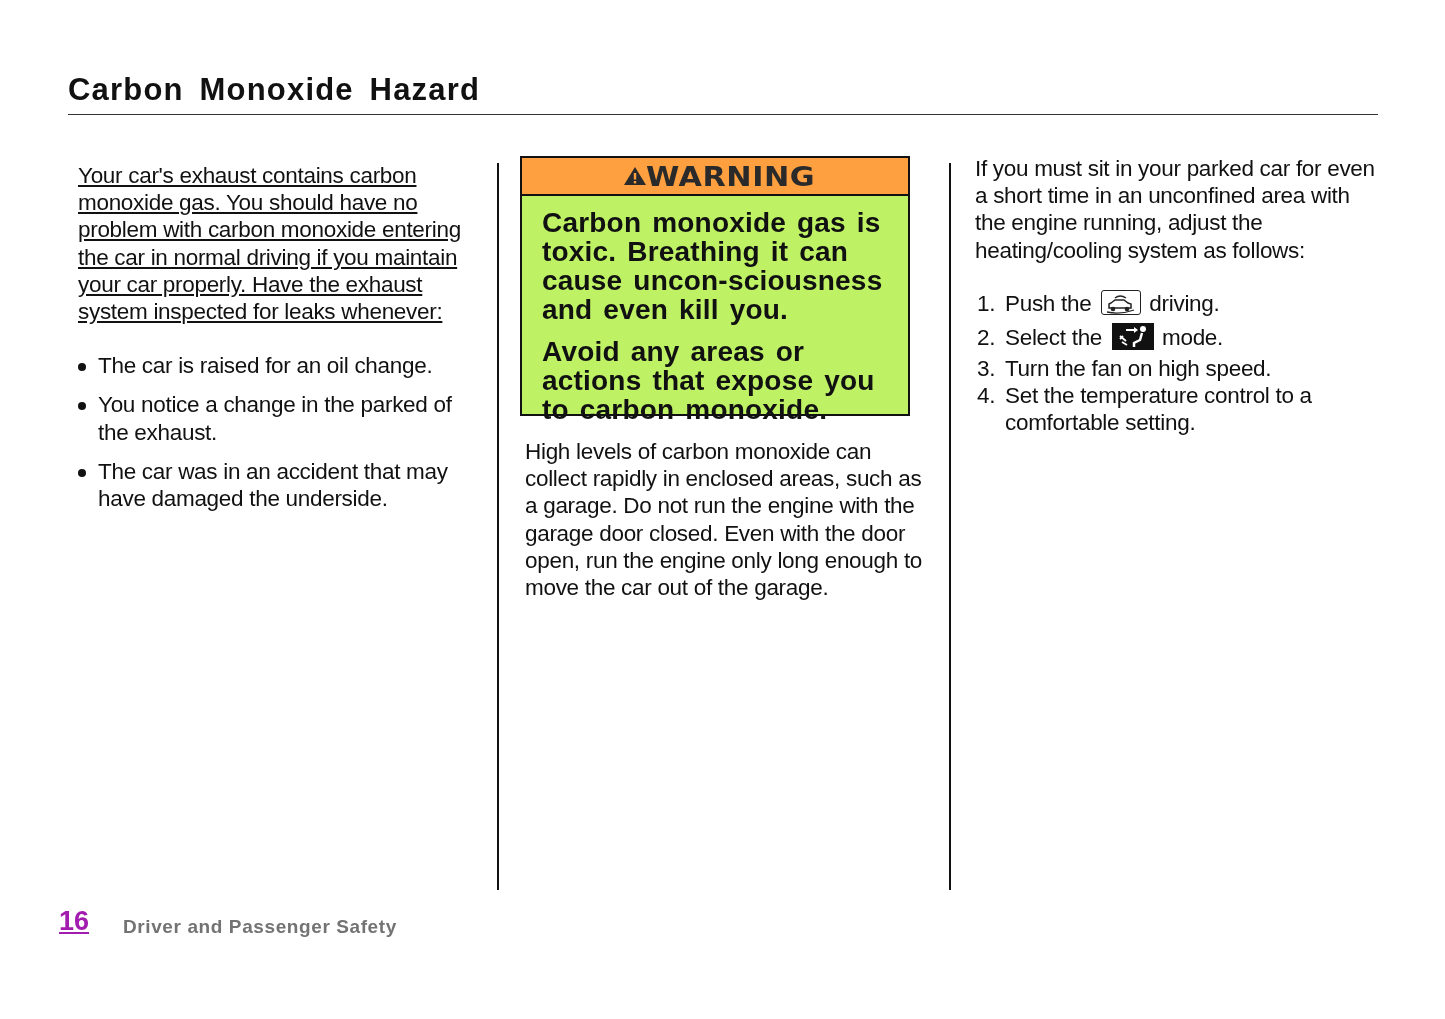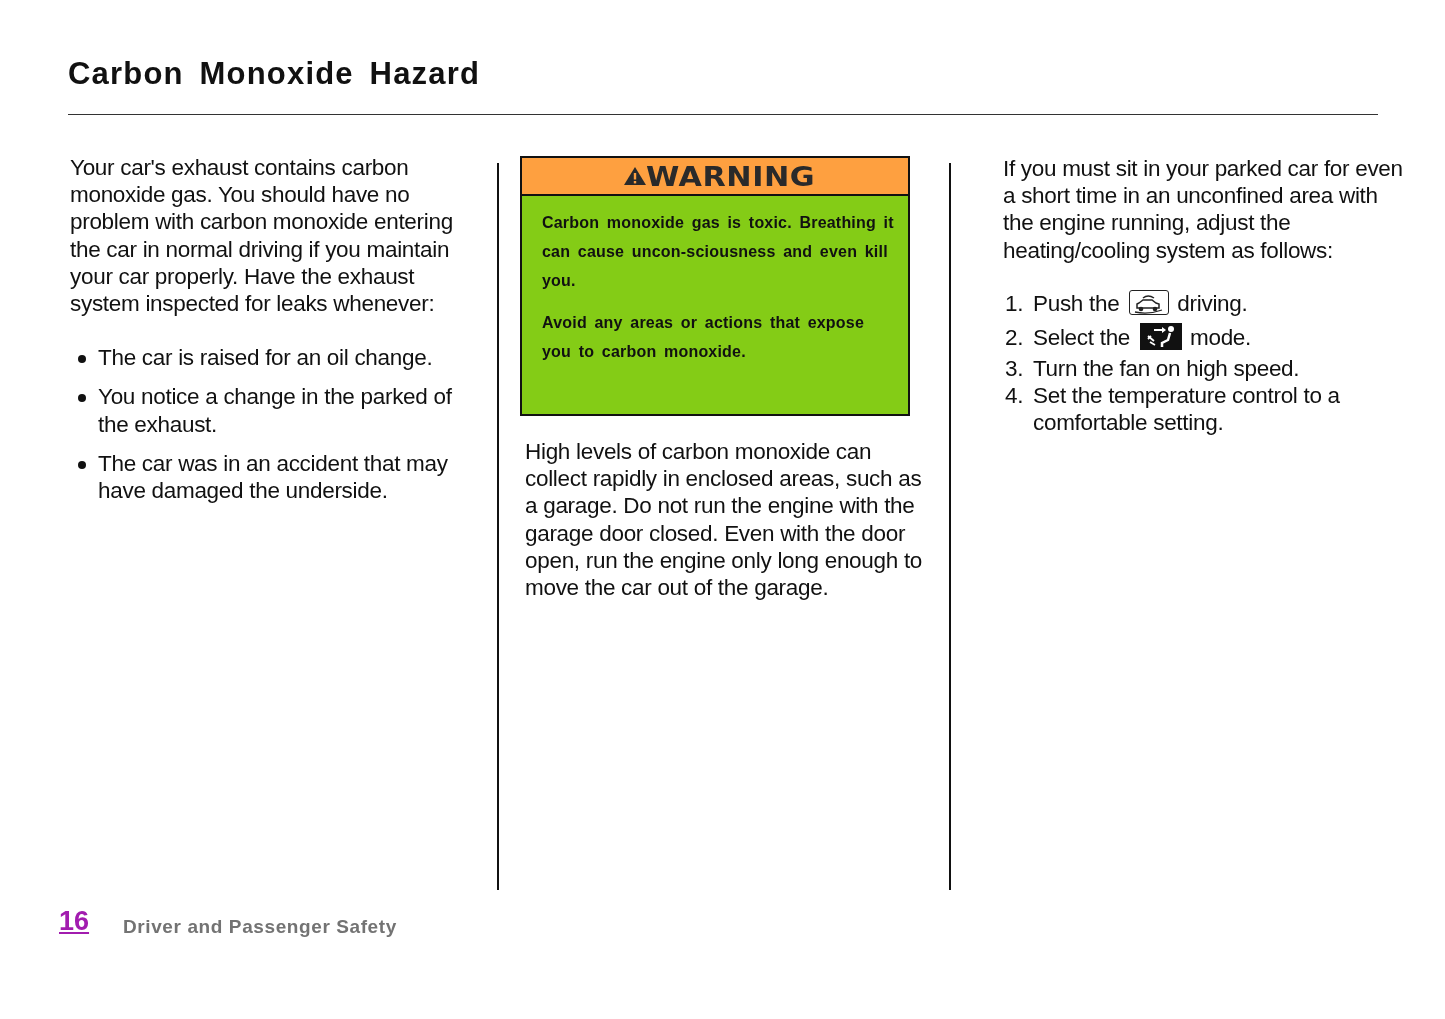--- a/index.html
+++ b/index.html
@@ -11,21 +11,21 @@
       width: 1445px;
       height: 1019px;
       position: relative;
       overflow: hidden;
       color: #111111;
       font-family: "Liberation Sans", sans-serif;
     }
     .page-title {
       position: absolute;
       left: 68px;
-      top: 56px;
+      top: 72px;
       font-size: 31px;
       font-weight: bold;
       letter-spacing: 1.2px;
       word-spacing: 6px;
       color: #111;
     }
     .title-rule {
       position: absolute;
       left: 68px;
       top: 114px;
@@ -45,21 +45,21 @@
       line-height: 27.2px;
       letter-spacing: -0.3px;
       color: #111;
     }
     .col-left {
       position: absolute;
       left: 66px;
       top: 150px;
       width: 410px;
     }
-    .col-left p { margin: 4px; }
+    .col-left p { margin: 12px; text-decoration: underline; }
     .bullets {
       list-style: none;
       margin: 27px 0 0 0;
       padding: 0;
     }
     .bullets li {
       position: relative;
       padding-left: 20px;
       margin: 12px;
     }
@@ -73,21 +73,21 @@
       border-radius: 50%;
     }
 
     .warning-box {
       position: absolute;
       left: 520px;
       top: 156px;
       width: 386px;
       height: 256px;
       border: 2px solid #111;
-      background: #84cc16;
+      background: #bef264;
     }
     .warning-header {
       height: 36px;
       background: #fea040;
       border-bottom: 2px solid #111;
       display: flex;
       align-items: center;
       justify-content: center;
       gap: 8px;
     }
@@ -101,21 +101,21 @@
       font-weight: bold;
       font-size: 27px;
       letter-spacing: 0.5px;
       color: #2a2a2a;
       transform: scaleX(1.12);
       display: inline-block;
     }
     .warning-body {
       padding: 12px 10px 0 20px;
       font-weight: bold;
-      font-size: 16px;
+      font-size: 28px;
       line-height: 29px;
       letter-spacing: 0.2px;
       word-spacing: 3px;
       color: #111;
     }
     .warning-body p { margin: 0; }
     .warning-body p + p { margin-top: 13px; }
 
     .col-mid-text {
       position: absolute;
@@ -123,21 +123,20 @@
       top: 432px;
       width: 410px;
     }
     .col-mid-text p { margin: 6px; }
 
     .col-right {
       position: absolute;
       left: 975px;
       top: 155px;
       width: 400px;
-      margin-left: 28px;
     }
     .col-right p { margin: 0; }
     .steps {
       list-style: none;
       margin: 23px 0 0 0;
       padding: 0;
     }
     .steps li {
       position: relative;
       padding-left: 30px;

